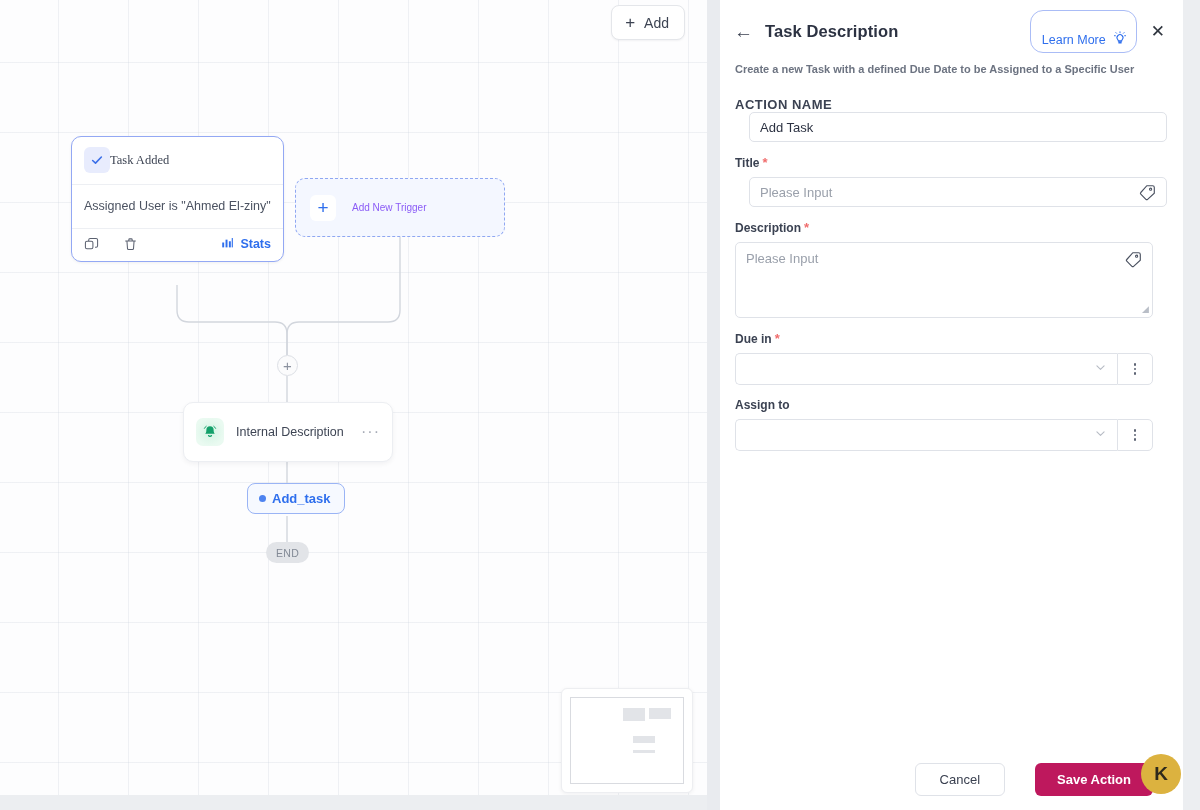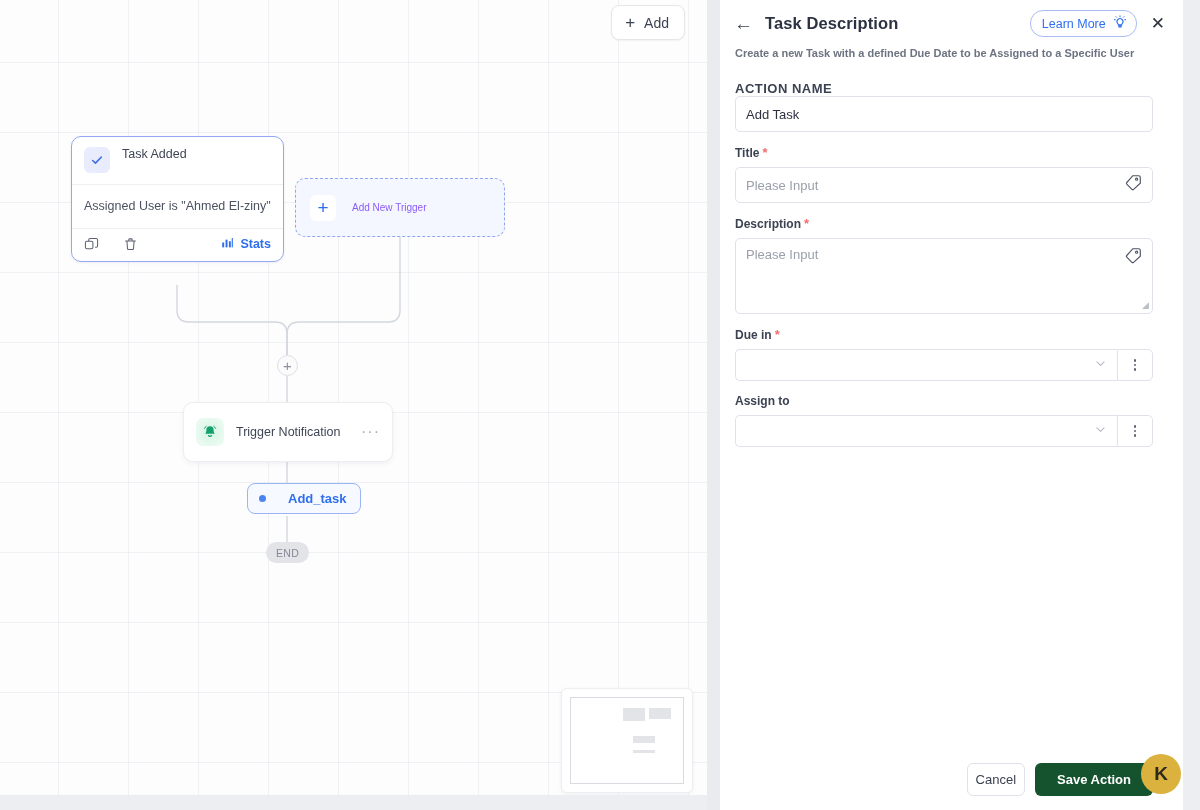--- a/index.html
+++ b/index.html
@@ -54,23 +54,24 @@
   
   .node-card {
     position: absolute;
     background: #fff;
     border: 1px solid #93a8f4;
     border-radius: 10px;
     box-shadow: 0 1px 3px rgba(16,24,40,.06);
   }
   #trigger-card { left: 71px; top: 136px; width: 213px; }
   .card-row-top {
-    display: flex; gap: 12px;
+    display: flex; align-items: center; gap: 0;
     padding: 10px 12px 11px 12px;
     border-bottom: 1px solid #edeff3;
+    font-family: Liberation Serif, serif;
   }
   .chk-box {
     width: 26px; height: 26px; border-radius: 6px; background: #e8ecfd;
     display: flex; align-items: center; justify-content: center;
   }
   .chk-box svg { display:block; }
   .card-title { font-size: 12.5px; color: #3e4554; }
   .card-cond {
     padding: 13px 12px 14px 12px; font-size: 12.5px; color: #4b5261;
     border-bottom: 1px solid #edeff3; line-height: 1.3;
@@ -119,21 +120,21 @@
     width: 28px; height: 28px; border-radius: 7px;
     background: radial-gradient(closest-side, #d8f5e6 20%, #eafaf1 100%);
     display:flex; align-items:center; justify-content:center;
   }
   #notif-node .nlbl { font-size: 12.5px; color: #3e4554; }
   #notif-node .dots { margin-left:auto; color:#a7acb7; font-size:16px; letter-spacing:1px; cursor:pointer; line-height:1; }
 
   
   #addtask-pill {
     position: absolute; left: 247px; top: 483px;
-    display:flex; align-items:center; gap: 22px;
+    display:flex; align-items:center; gap: 6px;
     padding: 7px 13px 7px 11px;
     border: 1px solid #9ab4f5; border-radius: 8px; background: #f6f9ff;
     color: #2f6fed; font-size: 13px; font-weight: 700; cursor: pointer;
   }
   #addtask-pill .dot { width:7px; height:7px; border-radius:50%; background:#4d83f0; }
 
   
   #end-pill {
     position: absolute; left: 266px; top: 542px;
     width: 43px; height: 21px; border-radius: 11px;
@@ -156,37 +157,37 @@
   #panel {
     position: absolute; left: 720px; top: 0; width: 463px; height: 810px;
     background: #ffffff;
     overflow: hidden;
   }
   #panel-head { padding: 10px 18px 0 14px; display:flex; align-items:center; }
   #back-arrow { color:#3a4050; font-size:19px; line-height:1; cursor:pointer; margin-right:12px; }
   #panel-title { font-size: 16.5px; font-weight: 700; color: #2c3242; letter-spacing:.1px; }
   #learn-more {
     margin-left:auto; display:flex; align-items:center; gap:7px;
-    border:1px solid #aabcf6; border-radius: 13px; padding: 4px 9px 4px 11px;
+    border:1px solid #aabcf6; border-radius: 13px; padding: 20px 9px 4px 11px;
     color:#2f6fed; font-size: 12.5px; cursor:pointer; background:#fff;
   }
   #close-x { margin-left: 14px; color:#30363f; font-size:17px; line-height:1; cursor:pointer; }
   #panel-sub { padding: 10px 18px 0 15px; font-size: 11px; color: #6c7381; font-weight: bold; }
 
   #panel-body { padding: 22px 30px 0 15px; }
   .fl-caps { font-size: 13px; font-weight: 700; letter-spacing: .5px; color:#3b4252; }
   .fl { font-size: 12px; font-weight: 700; color:#3b4252; margin-bottom: 7px; }
   .req { color:#f06d6d; margin-left: 3px; font-size: 13px; }
   .fgroup { margin-bottom: 13px; }
   .inp {
     position: relative;
     width: 100%; height: 30px;
     border: 1px solid #dfe2e8; border-radius: 5px; background:#fff;
-    display:flex; align-items:center; padding: 17px 10px;
-    font-size: 13px; color:#2c3242;
+    display:flex; align-items:center; padding: 8px 10px;
+    font-size: 13px; color:#2c3242;margin-left:14px;
   }
   .inp.ph { color:#9aa0ab; }
   .inp .tag-ic { position:absolute; right: 10px; top: 6px; }
   .ta {
     position: relative;
     width: 100%; height: 76px;
     border: 1px solid #dfe2e8; border-radius: 5px; background:#fff;
     padding: 8px 10px; font-size: 13px; color:#9aa0ab;
   }
   .ta .tag-ic { position:absolute; right: 10px; top: 8px; }
@@ -206,26 +207,27 @@
   .vdots { display:flex; flex-direction:column; gap:2px; }
   .vdots i { width:2.5px; height:2.5px; background:#5c6373; border-radius:50%; display:block; }
 
   #panel-footer {
     position:absolute; left:0; bottom:0; width: 463px; height: 62px;
     display:flex; align-items:center; justify-content:flex-end; gap:10px;
     padding-right: 30px; background:#fff;
   }
   #cancel-btn {
     border:1px solid #dfe2e8; background:#fff; color:#3a4050;
-    border-radius:6px; padding: 8px 8px; font-size: 13px; cursor:pointer;
+    border-radius:6px; padding: 8px 24px; font-size: 13px; cursor:pointer;
   }
   #save-btn {
-    border:none; background:#14532d; color:#fff; font-weight:700;
+    border:none; background:#be185d; color:#fff; font-weight:700;
     border-radius:6px; padding: 9px 22px; font-size: 13px; cursor:pointer;
     white-space: nowrap;
+    margin-left: 20px;
   }
   #avatar {
     position:absolute; left: 1141px; top: 754px;
     width: 40px; height: 40px; border-radius: 50%;
     background: #dcb23f; color:#2e2a1c;
     display:flex; align-items:center; justify-content:center;
     font-size: 19px; font-weight: 700; cursor:pointer;
     z-index: 30;
   }
 </style>
@@ -295,21 +297,21 @@
     <div id="wire-plus">+</div>
 
     <div id="notif-node">
       <span class="bell-wrap">
         <svg width="16" height="16" viewBox="0 0 16 16">
           <path d="M8 2.2 a3.6 3.6 0 0 0 -3.6 3.6 c0 3.1 -1.2 4 -1.2 4 h9.6 s-1.2 -.9 -1.2 -4 A3.6 3.6 0 0 0 8 2.2 Z" fill="#13a06a"></path>
           <path d="M6.6 11.6 a1.6 1.6 0 0 0 2.8 0" fill="none" stroke="#13a06a" stroke-width="1.3" stroke-linecap="round"></path>
           <path d="M2.4 4.3 Q3 3 4.2 2.3 M13.6 4.3 Q13 3 11.8 2.3" fill="none" stroke="#13a06a" stroke-width="1" stroke-linecap="round"></path>
         </svg>
       </span>
-      <span class="nlbl">Trigger Notification</span>
+      <span class="nlbl">Internal Description</span>
       <span class="dots">···</span>
     </div>
 
     <div id="addtask-pill">
       <span class="dot"></span>
       <span>Add_task</span>
     </div>
 
     <div id="end-pill">END</div>
 

